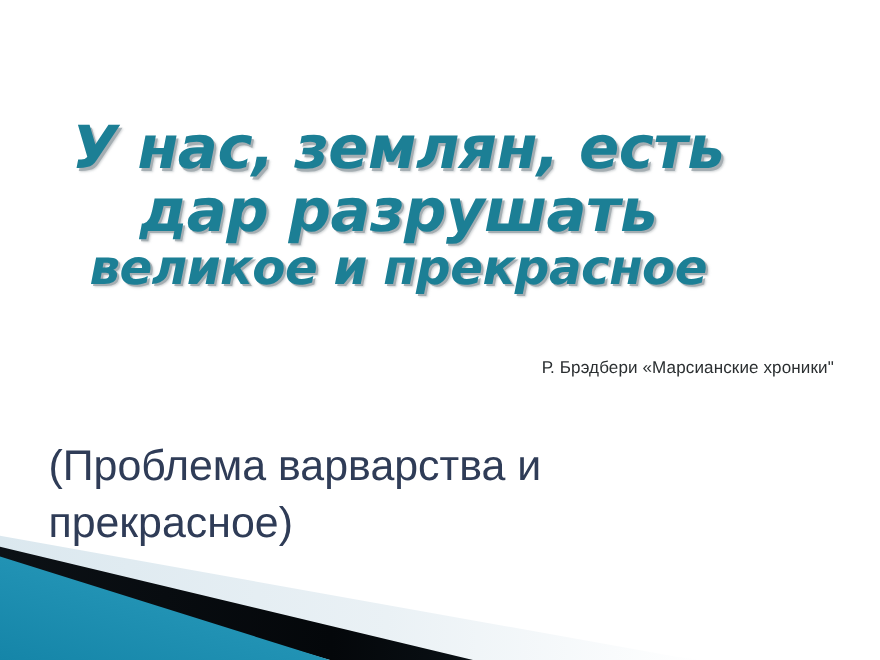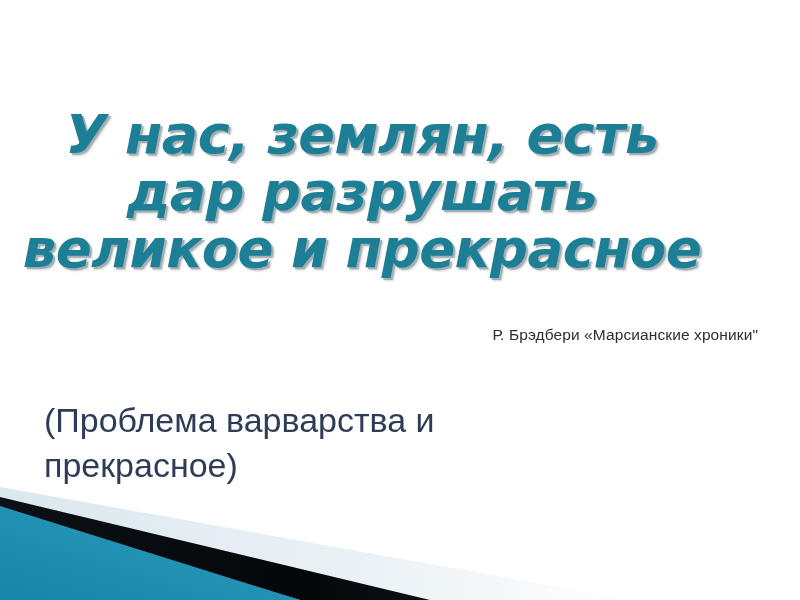--- a/index.html
+++ b/index.html
@@ -41,21 +41,21 @@
     text-shadow:
         2px 2px 0px rgba(150,160,165,0.75),
         3px 3px 2px rgba(150,160,165,0.45);
     white-space: nowrap;
     margin: 0;
     padding: 0;
   }
 
   #title-line-1 { margin-bottom: 3px; }
   #title-line-2 { margin-bottom: 3px; }
-  #title-line-3 { font-size: 53px; }
+  #title-line-3 { font-size: 44px; }
 
   
   #attribution {
     position: absolute;
     right: 42px;
     top: 326px;
     font-family: "Liberation Sans", sans-serif;
     font-size: 15.5px;
     font-weight: normal;
     color: #2b2f31;
@@ -63,21 +63,21 @@
     letter-spacing: 0.1px;
   }
 
   
   #subtitle {
     position: absolute;
     left: 44px;
     top: 398px;
     width: 520px;
     font-family: "Liberation Sans", sans-serif;
-    font-size: 34px;
+    font-size: 39px;
     font-weight: normal;
     line-height: 1.33;
     color: #2f3c57;
     text-align: left;
   }
   #subtitle .sub-line { display: block; white-space: nowrap; }
 
   
   #bottom-decor {
     position: absolute;

